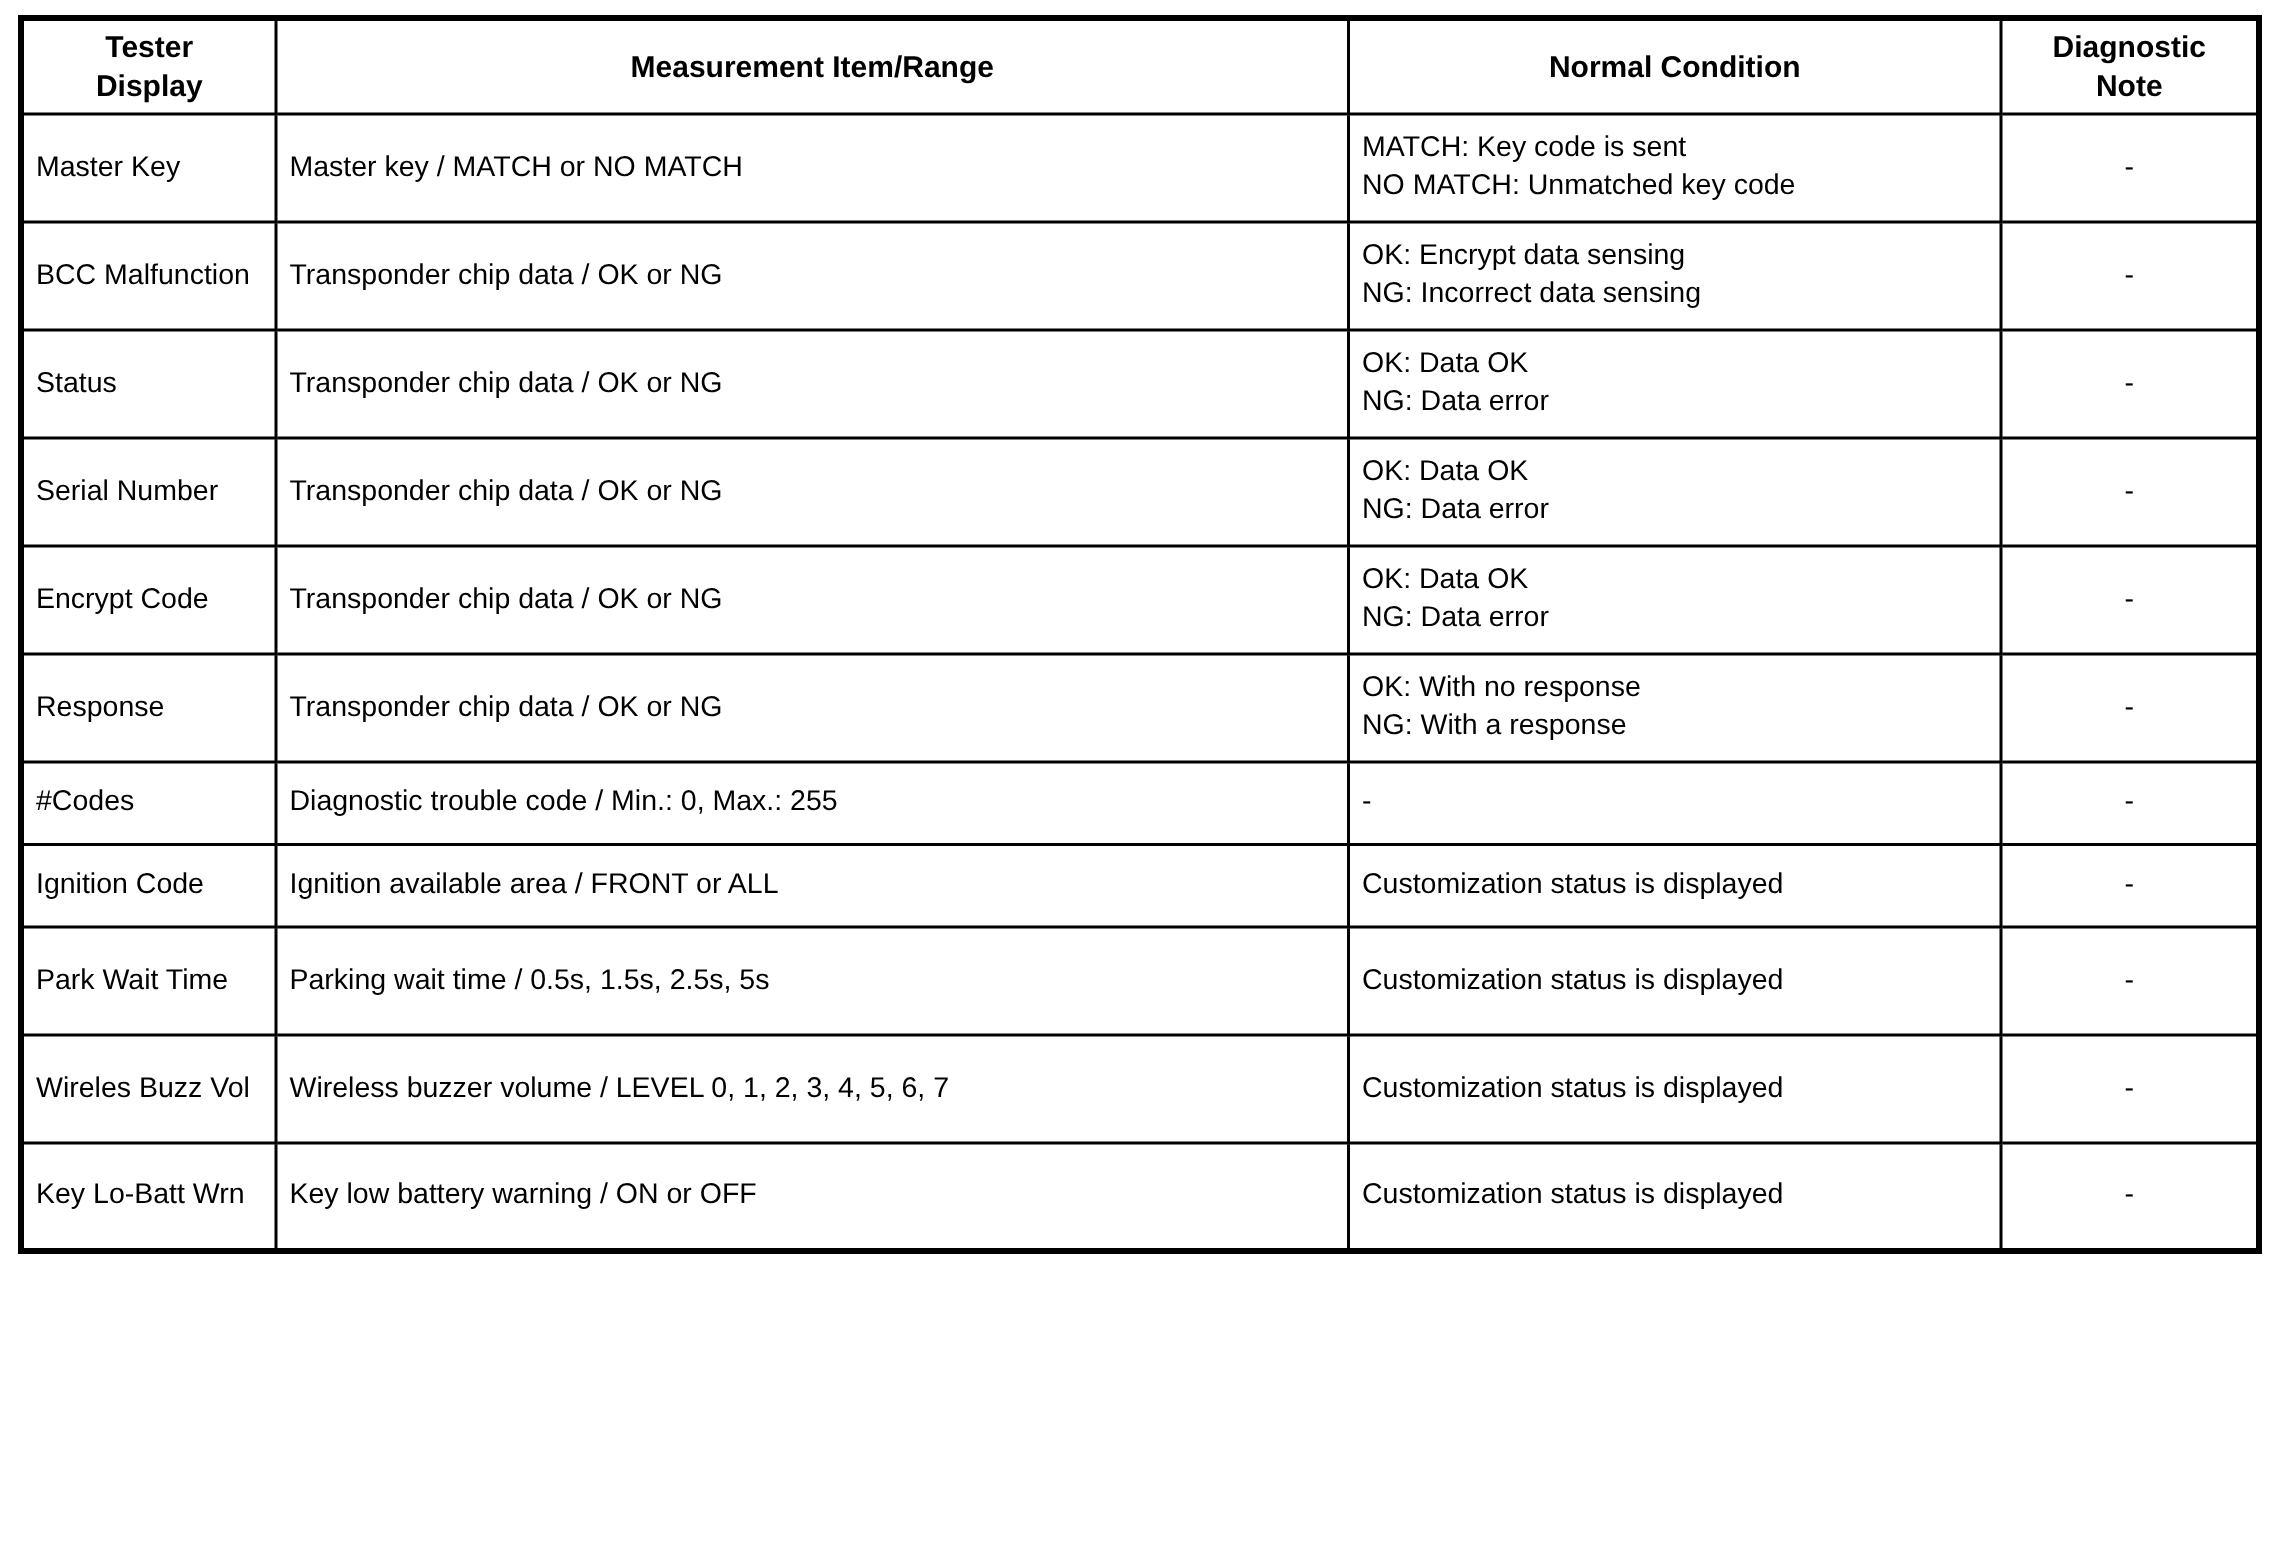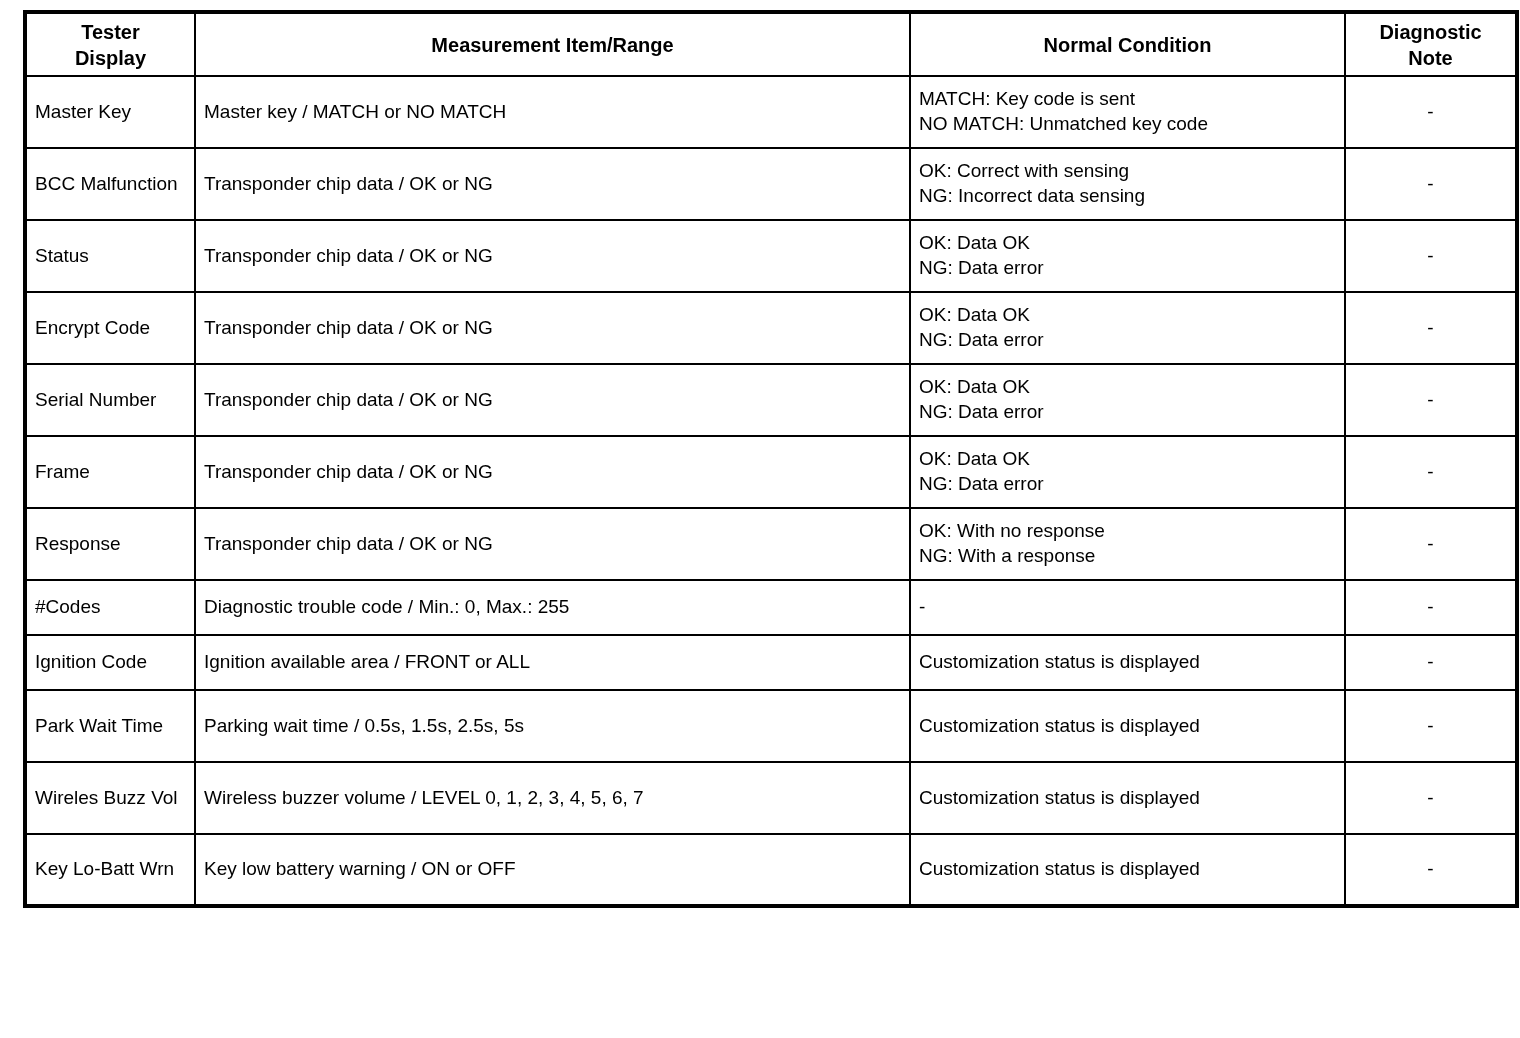--- a/index.html
+++ b/index.html
@@ -4,21 +4,21 @@
 <style>
   html, body {
     margin: 0;
     padding: 0;
     background: #ffffff;
   }
   .page {
     width: 1520px;
     height: 1038px;
     box-sizing: border-box;
-    padding: 10px 23px;
+    padding: 10px 12px;
     background: #ffffff;
     font-family: "Liberation Sans", sans-serif;
     color: #000000;
   }
   table.spec-table {
     width: 100%;
     border-collapse: collapse;
     table-layout: fixed;
     border: 4px solid #000000;
   }
@@ -71,47 +71,40 @@
       <tr>
         <td>Master Key</td>
         <td>Master key / MATCH or NO MATCH</td>
         <td>MATCH: Key code is sent
 NO MATCH: Unmatched key code</td>
         <td class="note">-</td>
       </tr>
       <tr>
         <td>BCC Malfunction</td>
         <td>Transponder chip data / OK or NG</td>
-        <td>OK: Correct with sensing
+        <td>OK: Encrypt data sensing
 NG: Incorrect data sensing</td>
         <td class="note">-</td>
       </tr>
       <tr>
         <td>Status</td>
-        <td>Transponder chip data / OK or NG</td>
-        <td>OK: Data OK
-NG: Data error</td>
-        <td class="note">-</td>
-      </tr>
-      <tr>
-        <td>Encrypt Code</td>
         <td>Transponder chip data / OK or NG</td>
         <td>OK: Data OK
 NG: Data error</td>
         <td class="note">-</td>
       </tr>
       <tr>
         <td>Serial Number</td>
         <td>Transponder chip data / OK or NG</td>
         <td>OK: Data OK
 NG: Data error</td>
         <td class="note">-</td>
       </tr>
       <tr>
-        <td>Frame</td>
+        <td>Encrypt Code</td>
         <td>Transponder chip data / OK or NG</td>
         <td>OK: Data OK
 NG: Data error</td>
         <td class="note">-</td>
       </tr>
       <tr>
         <td>Response</td>
         <td>Transponder chip data / OK or NG</td>
         <td>OK: With no response
 NG: With a response</td>

